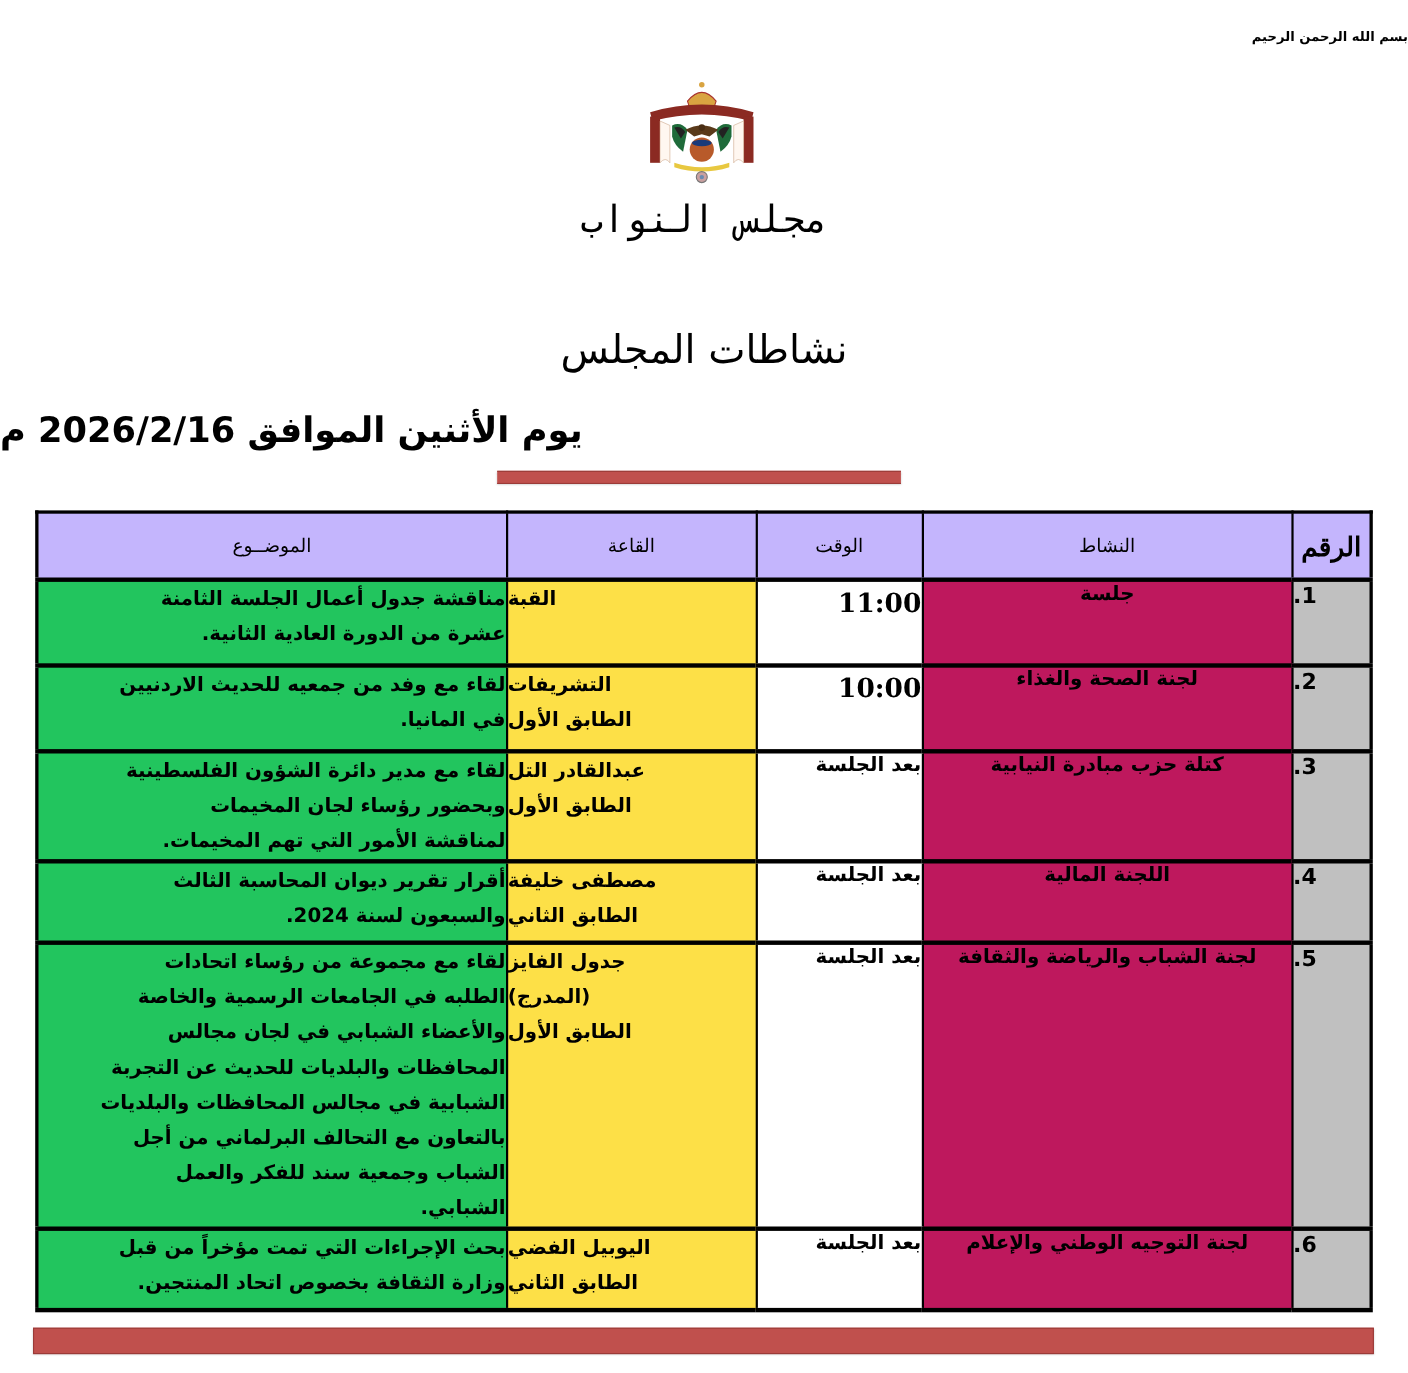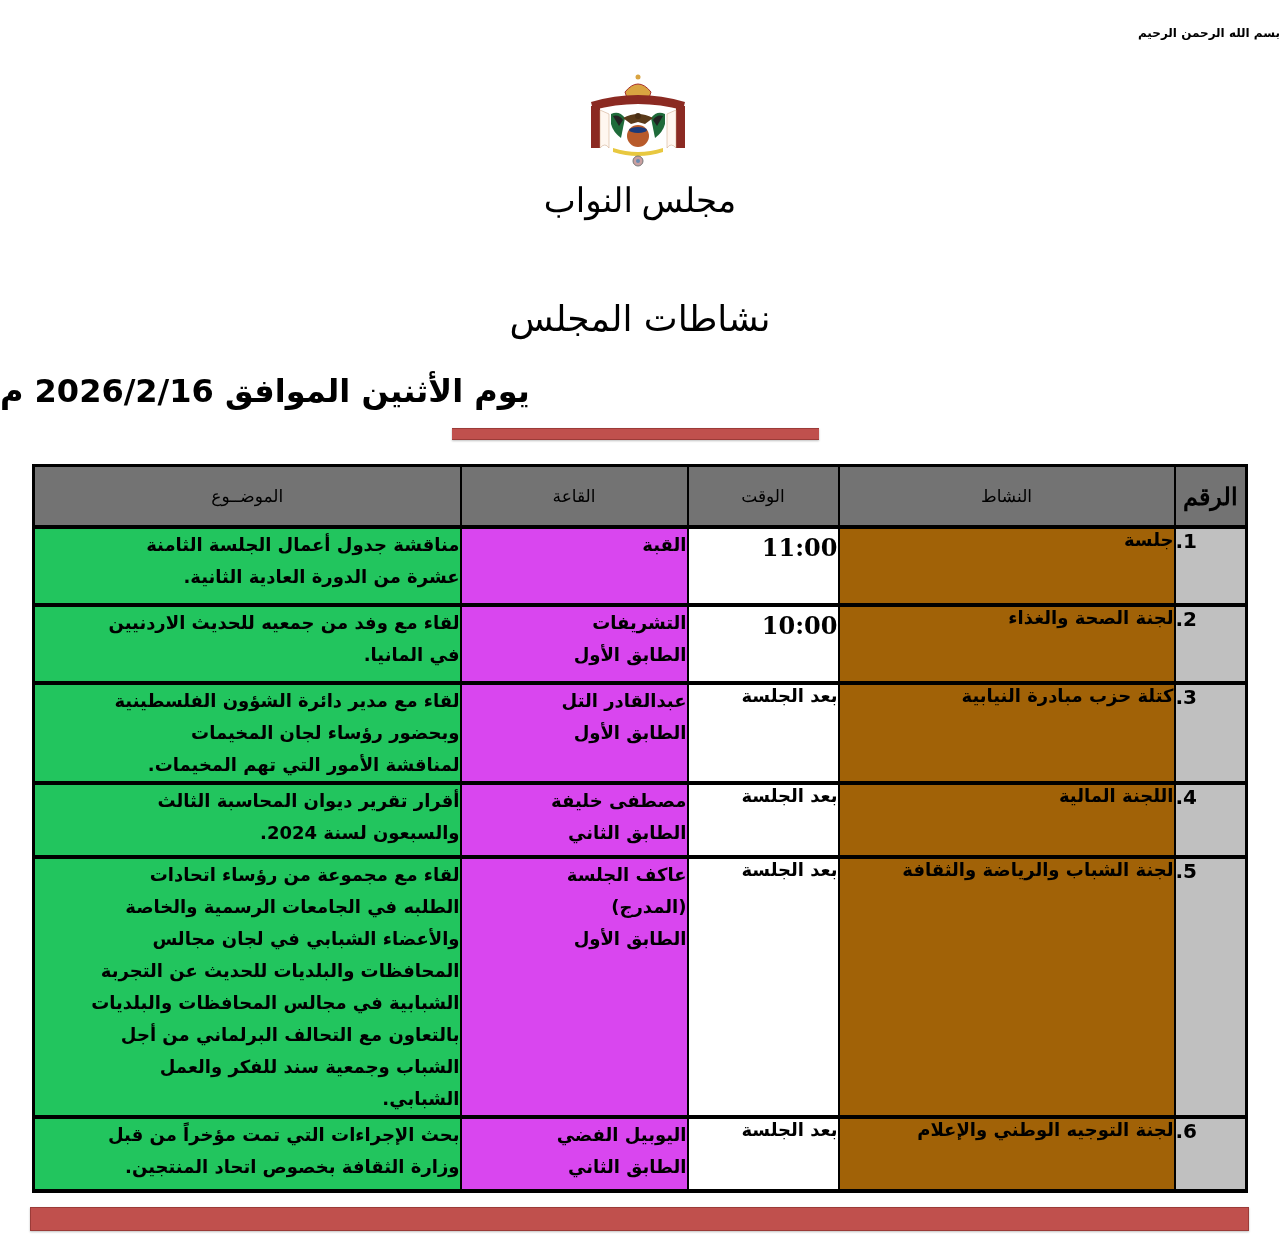--- a/index.html
+++ b/index.html
@@ -31,21 +31,21 @@
       top: 70px;
       width: 110px;
       height: 100px;
     }
     .logo-caption {
       position: absolute;
       top: 180px;
       left: 0;
       width: 1280px;
       text-align: center;
-      font-family: Liberation Serif, serif;
+      font-family: Liberation Mono, monospace;
       font-size: 34px;
       direction: rtl;
     }
     .page-title {
       position: absolute;
       top: 298px;
       left: 0;
       width: 1280px;
       text-align: center;
       font-size: 36px;
@@ -95,21 +95,21 @@
     }
     table.schedule th,
     table.schedule td {
       border-left: 2px solid #000;
       border-right: 2px solid #000;
       border-bottom: 4px solid #000;
       vertical-align: top;
       padding: 0;
     }
     table.schedule th {
-      background: #737373;
+      background: #c4b5fd;
       font-family: "DejaVu Serif", serif;
       font-weight: normal;
       font-size: 17px;
       height: 58px;
       vertical-align: middle;
     }
     table.schedule th.col-num-h {
       font-size: 24px;
       font-weight: bold;
     }
@@ -121,44 +121,45 @@
     td.num-cell {
       background: #c0c0c0;
       text-align: left;
       direction: ltr;
       font-size: 20px;
       font-weight: bold;
       padding-top: 12px;
       padding-left: 2px;
     }
     td.activity-cell {
+      text-align: center;
       font-size: 18px;
       font-weight: bold;
       padding-top: 4px;
-      background: #a16207;
+      background: #be185d;
     }
     td.time-cell {
       text-align: right;
       font-size: 18px;
       font-weight: bold;
       padding-top: 4px;
       background: #fff;
     }
     td.time-cell.numeric {
       font-family: "DejaVu Serif", serif;
       font-size: 24px;
       padding-top: 4px;
     }
     td.hall-cell {
-      text-align: right;
+      text-align: left;
       font-size: 18px;
       font-weight: bold;
       padding-top: 4px;
       line-height: 32px;
-      background: #d946ef;
+      background: #fde047;
     }
     td.topic-cell {
       text-align: justify;
       text-align-last: right;
       font-size: 18px;
       font-weight: bold;
       padding: 2px 6px 0 14px;
       line-height: 32px;
       background: #22c55e;
     }
@@ -280,21 +281,21 @@
       <td class="topic-cell">
         <span class="line">أقرار تقرير ديوان المحاسبة الثالث</span>
         <span class="line">والسبعون لسنة 2024.</span>
       </td>
     </tr>
     <tr class="r5">
       <td class="num-cell">.5</td>
       <td class="activity-cell">لجنة الشباب والرياضة والثقافة</td>
       <td class="time-cell">بعد الجلسة</td>
       <td class="hall-cell">
-        <span class="line">عاكف الجلسة</span>
+        <span class="line">جدول الفايز</span>
         <span class="line">(المدرج)</span>
         <span class="line">الطابق الأول</span>
       </td>
       <td class="topic-cell">
         <span class="line">لقاء مع مجموعة من رؤساء اتحادات</span>
         <span class="line">الطلبه في الجامعات الرسمية والخاصة</span>
         <span class="line">والأعضاء الشبابي في لجان مجالس</span>
         <span class="line">المحافظات والبلديات للحديث عن التجربة</span>
         <span class="line">الشبابية في مجالس المحافظات والبلديات</span>
         <span class="line">بالتعاون مع التحالف البرلماني من أجل</span>

